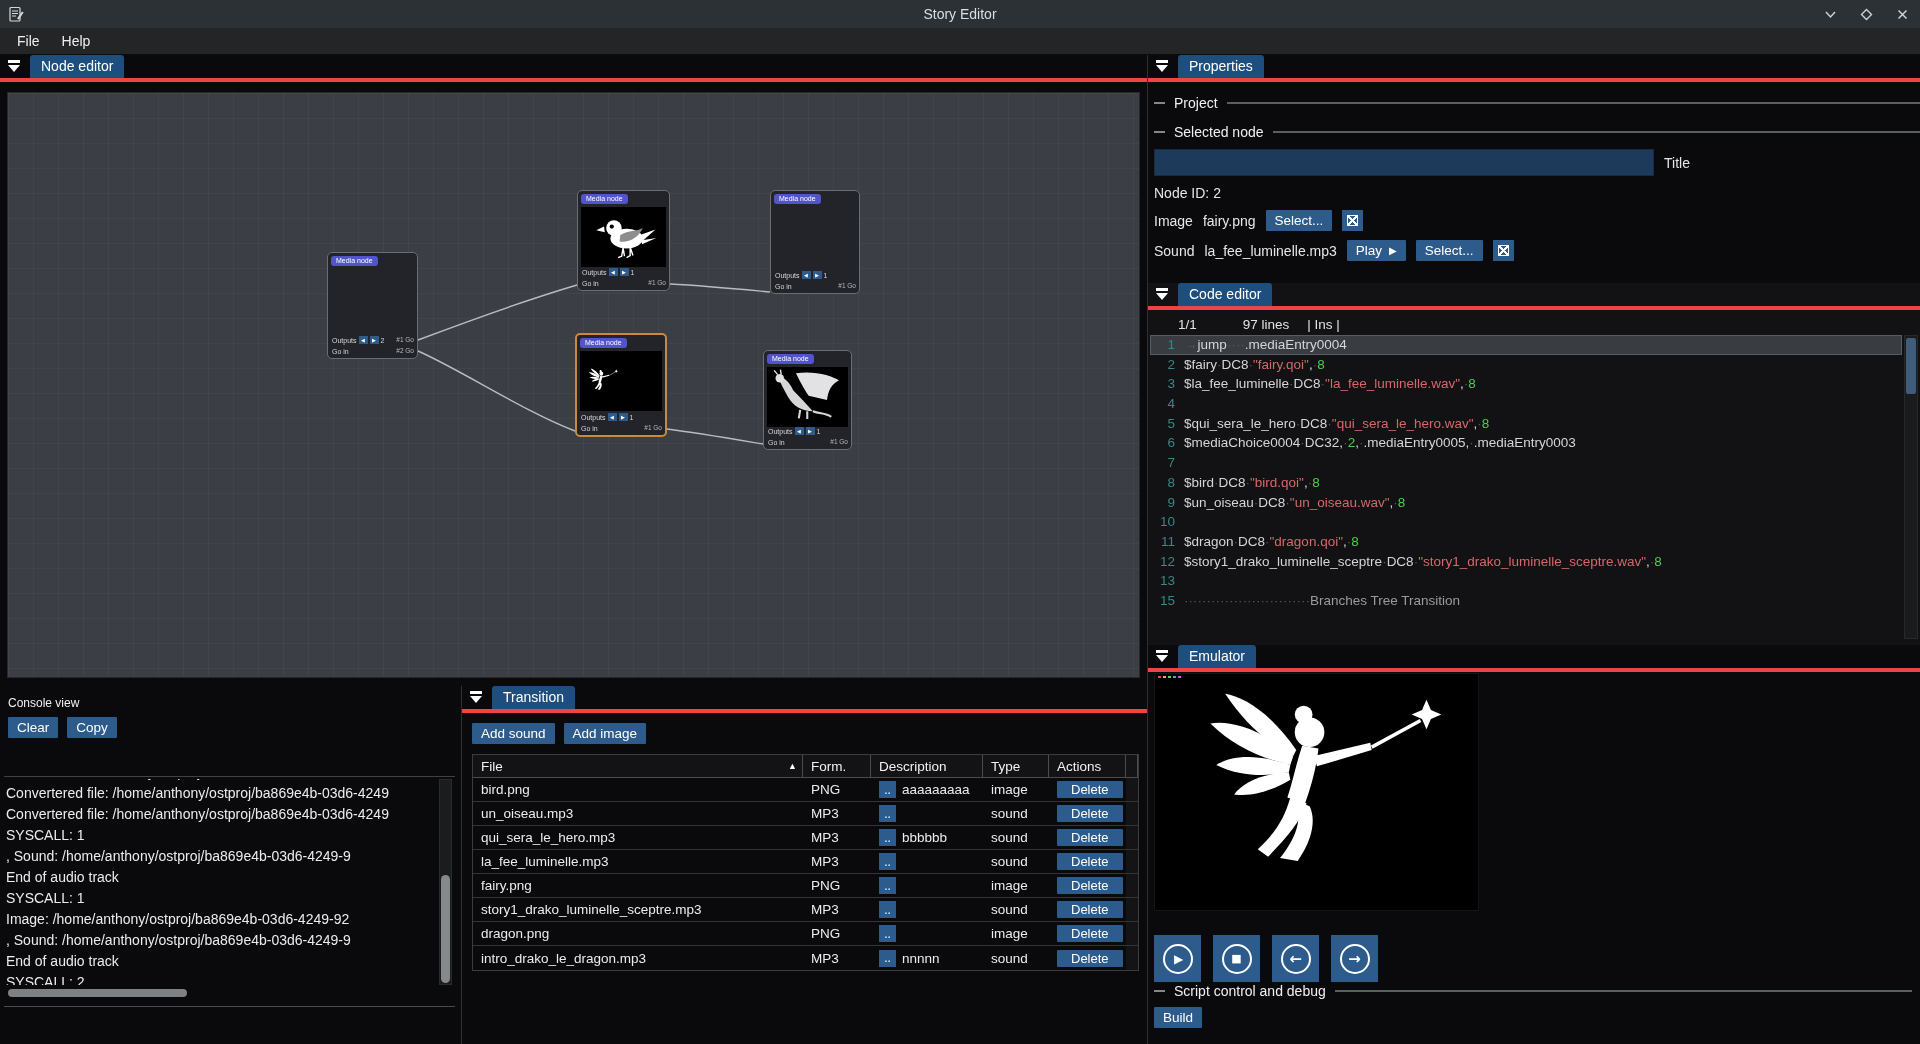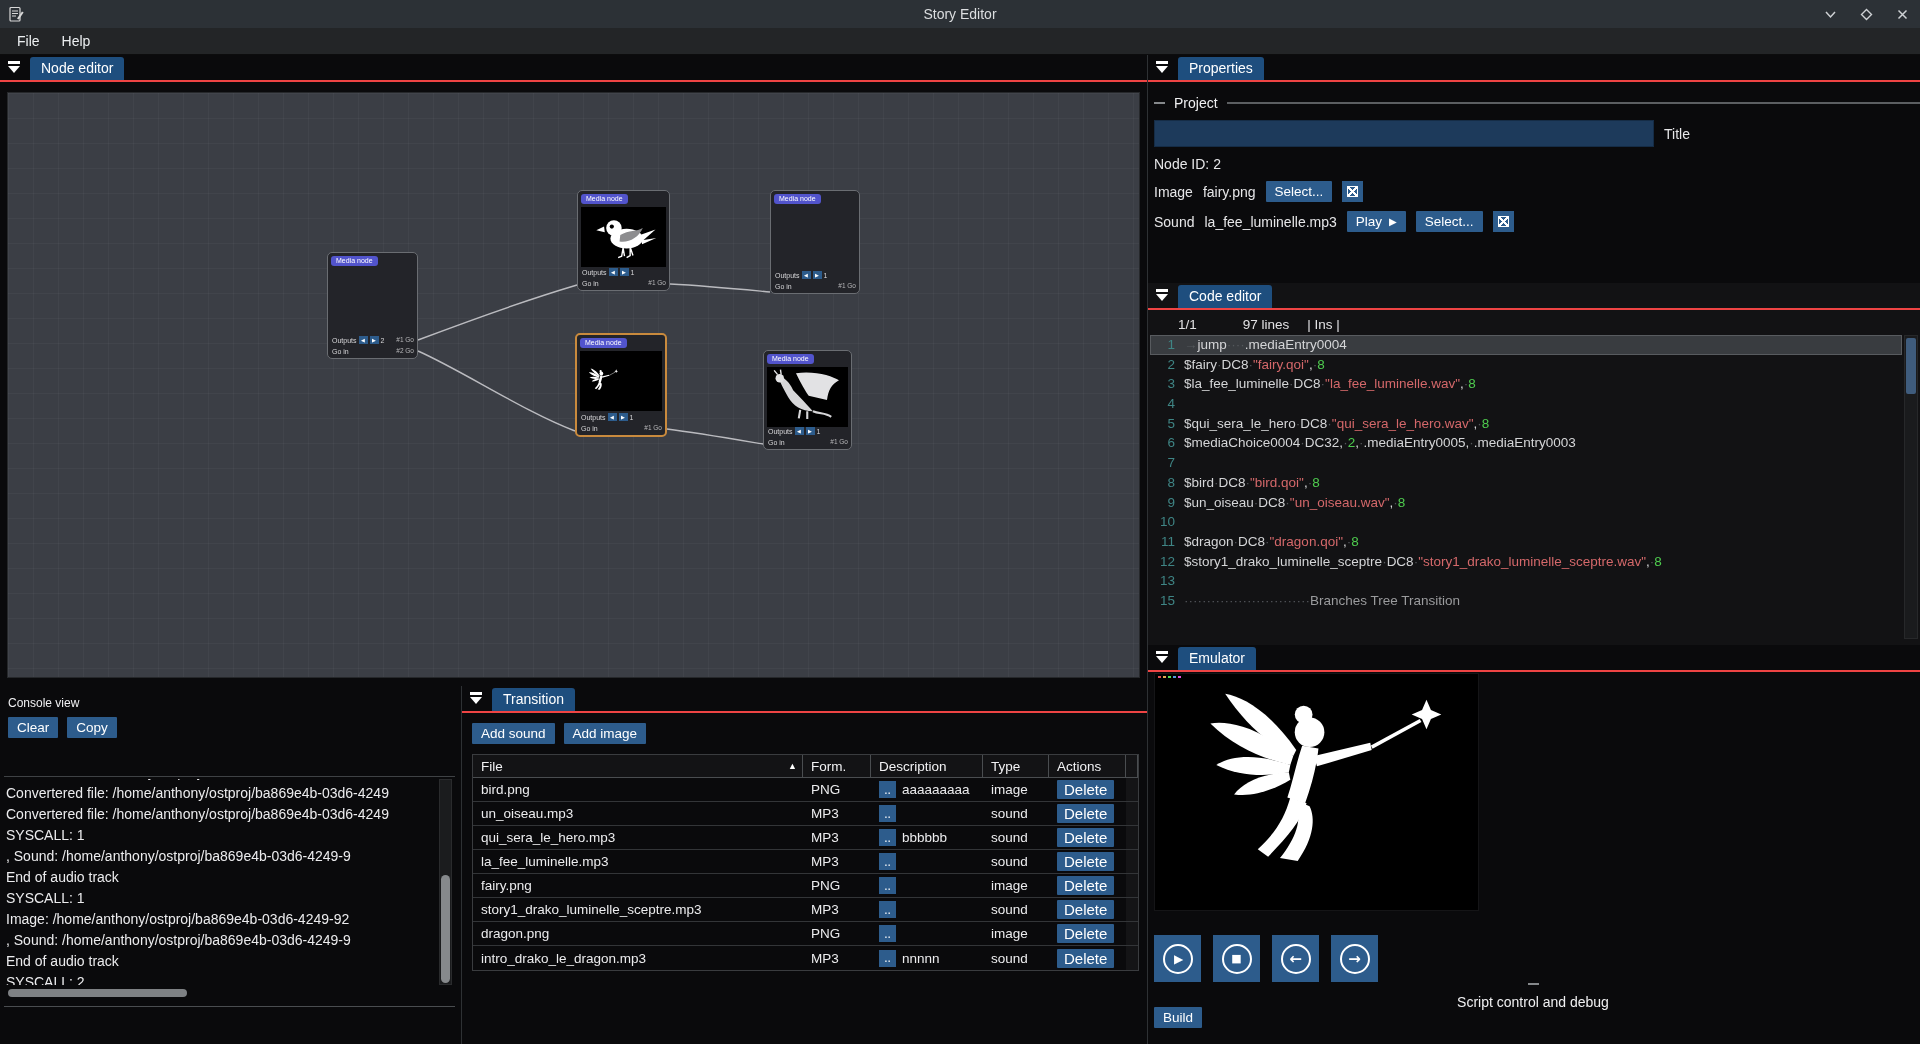--- a/index.html
+++ b/index.html
@@ -12,21 +12,21 @@
   .appicon{margin-left:8px;display:flex;}
   .wtitle{position:absolute;left:50%;transform:translateX(-50%);font-size:14px;color:#dcdee0;}
   .wbtns{position:absolute;right:10px;top:0;height:28px;display:flex;align-items:center;gap:20px;}
   .wbtn{display:flex;align-items:center;justify-content:center;width:16px;height:16px;cursor:default;}
   .menubar{position:absolute;left:0;top:28px;right:0;height:27px;background:#232527;border-bottom:1px solid #0c0c0d;
            display:flex;align-items:center;padding-left:6px;}
   .menu-item{padding:3px 11px;font-size:14px;color:#eceff1;}
 
   
   .panel{position:absolute;background:#0a0a0c;}
-  .phead{height:27px;display:flex;align-items:flex-end;border-bottom:2px solid #ef4444;padding-left:7px;}
+  .phead{height:27px;display:flex;align-items:flex-end;border-bottom:4px solid #ef4444;padding-left:7px;}
   .cicon{align-self:center;margin-right:10px;margin-bottom:2px;width:13px;display:flex;flex-direction:column;align-items:center;gap:2px;}
   .cicon i{display:block;width:12px;height:3px;background:#fff;}
   .cicon u{display:block;width:0;height:0;border-left:6px solid transparent;border-right:6px solid transparent;border-top:7px solid #fff;}
   .ptab{background:#1e4e7e;color:#fff;font-size:14px;padding:3px 11px 4px;border-radius:3px 3px 0 0;}
   .vsep{position:absolute;width:1px;background:#2e3134;}
   .btn{display:inline-flex;align-items:center;background:#2d5c8c;color:#fff;font-size:13.5px;
        padding:3px 9px;border-radius:1px;cursor:default;white-space:nowrap;}
 
   
   #p-node{left:0;top:55px;width:1147px;height:631px;}
@@ -79,21 +79,21 @@
   .screen{position:absolute;left:6px;top:28px;width:325px;height:238px;background:#000;border:1px solid #151517;}
   .pix{position:absolute;top:2px;width:3px;height:2px;}
   .screen svg{position:absolute;left:6px;top:8px;width:306px;height:222px;}
   .emu-btns{position:absolute;left:6px;top:290px;display:flex;gap:12px;}
   .emu-btn{width:47px;height:47px;background:#2d5c8c;display:flex;align-items:center;justify-content:center;}
   .emu-circ{width:30px;height:30px;border:2.5px solid #fff;border-radius:50%;display:flex;align-items:center;justify-content:center;
             color:#fff;font-family:"DejaVu Sans",sans-serif;}
   .g-play{font-size:12px;margin-left:2px;}
   .g-stop{font-size:11px;}
   .g-arrow{font-size:15px;font-weight:bold;}
-  .emu-sec{position:absolute;left:6px;right:8px;top:338px;margin:0;flex-direction:column;}
+  .emu-sec{position:absolute;left:6px;right:8px;top:338px;margin:0;}
   .build{position:absolute;left:6px;top:362px;}
 
   
   #p-console{left:0;top:686px;width:461px;height:358px;}
   .cv-label{margin:10px 0 0 8px;font-size:12px;color:#f0f0f2;}
   .c-btns{display:flex;gap:9px;margin:7px 0 0 8px;}
   .cdivider{position:absolute;left:4px;right:6px;top:90px;border-top:1px solid #3f4245;}
   .console-log{position:absolute;left:6px;top:93px;right:26px;height:206px;overflow:hidden;font-size:14px;line-height:21px;
                white-space:nowrap;color:#ececee;}
   .console-log .pad{margin-top:-17px;}
@@ -113,21 +113,21 @@
   .tr:last-child{border-bottom:none;}
   .cell{padding-left:8px;overflow:hidden;white-space:nowrap;flex:none;display:flex;align-items:center;}
   .c-file{width:330px;justify-content:space-between;}
   .c-form{width:68px;}
   .c-desc{width:112px;gap:6px;}
   .c-type{width:66px;}
   .c-act{width:77px;}
   .c-gut{width:12px;padding:0;height:100%;background:#141416;}
   .sortarrow{font-size:9px;margin-right:5px;color:#fff;}
   .dots-btn{display:inline-flex;align-items:center;justify-content:center;width:17px;height:17px;background:#2d5c8c;color:#fff;font-size:12px;}
-  .del-btn{padding:1px 7px;font-size:15px;}
+  .del-btn{padding:1px 14px;font-size:13px;}
   .hidden-defs{position:absolute;width:0;height:0;overflow:hidden;}
 </style>
 </head>
 <body>
 
 <svg class="hidden-defs" aria-hidden="true">
   <defs>
     <symbol id="sym-bird" viewBox="0 0 100 70">
       <ellipse cx="55" cy="37" rx="23" ry="14" fill="#fff"></ellipse>
       <circle cx="37" cy="22" r="11" fill="#fff"></circle>
@@ -290,20 +290,24 @@
       <span class="cicon">
           <i></i>
           <u></u>
         </span>
       <span class="ptab">Properties</span>
     </div>
     <div class="sec">
       <span>Project</span>
         <span class="line"></span>
     </div>
+    <div class="sec">
+      <span>Selected node</span>
+        <span class="line"></span>
+    </div>
     <div class="prow">
       <input class="tinput" type="text" value="" style="">
       <span>Title</span>
     </div>
     <div class="prow">Node ID: 2</div>
     <div class="prow">
       <span>Image</span>
       <span>fairy.png</span>
       <span class="btn">Select...</span>
       <span class="xbtn">

